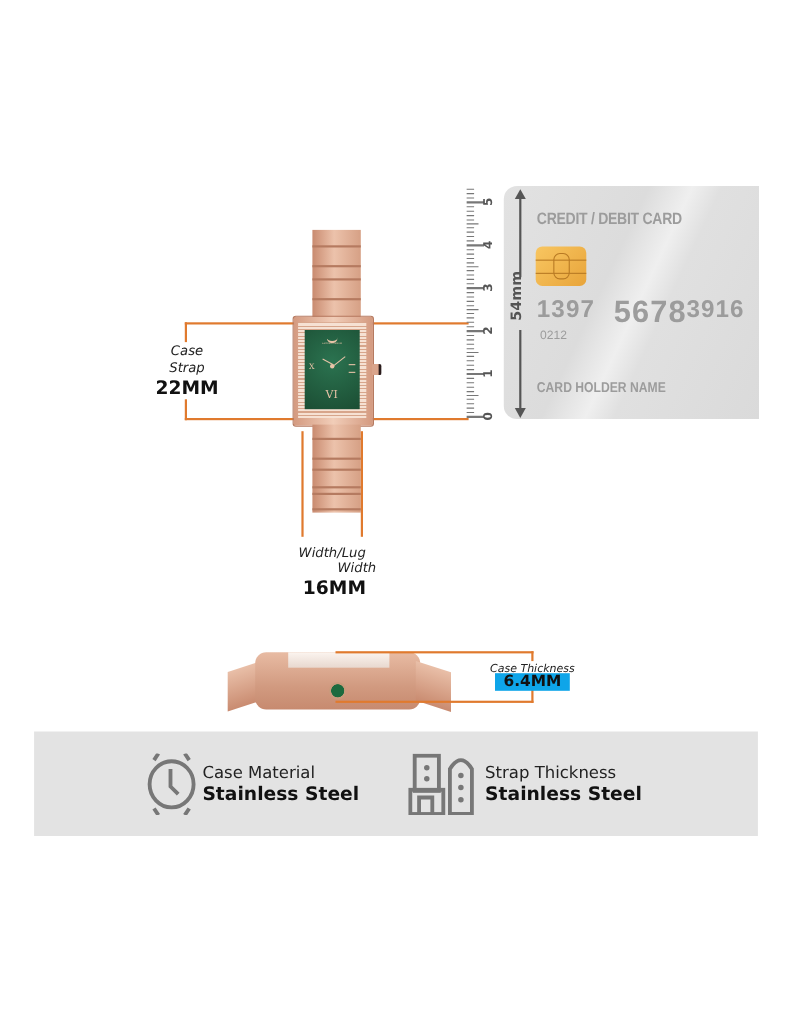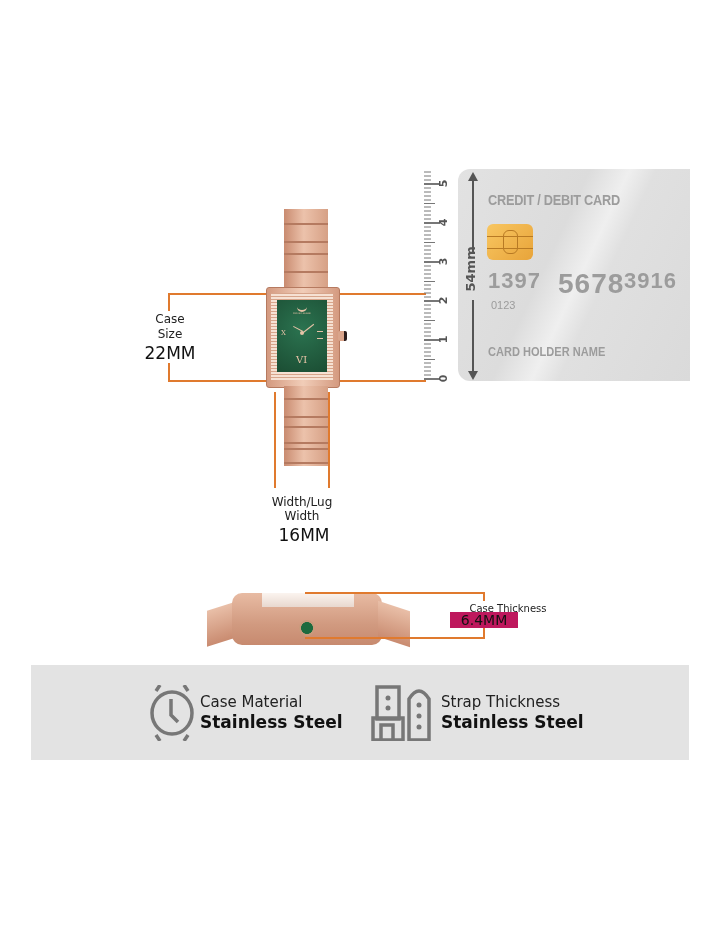--- a/index.html
+++ b/index.html
@@ -1,42 +1,42 @@
 <!DOCTYPE html>
 <html><head>
 <meta charset="utf-8">
 <style>
   html,body{margin:0;padding:0;background:#fff;}
   body{width:720px;height:928px;position:relative;overflow:hidden;font-family:"DejaVu Sans","Liberation Sans",sans-serif;color:#1a1a1a;}
   .abs{position:absolute;}
   
   .hline{position:absolute;height:2px;background:#e07a2e;}
   .vline{position:absolute;width:2px;background:#e07a2e;}
-  .lbl-small{font-size:12px;color:#222;text-align:center;line-height:15px;}
-  .lbl-big{font-weight:normal;font-size:17px;color:#111;text-align:center;}
+  .lbl-small{font-size:12px;color:#222;text-align:center;line-height:15px;font-style:italic;}
+  .lbl-big{font-weight:bold;font-size:17px;color:#111;text-align:center;}
   
   .strap-link{position:absolute;left:0;width:100%;border-top:2px solid #b57a60;border-bottom:2px solid #b57a60;}
   .card{position:absolute;left:458px;top:169px;width:232px;height:212px;background:linear-gradient(115deg,#e2e2e2 0%,#dcdcdc 40%,#efefef 52%,#e0e0e0 60%,#dadada 100%);border-radius:12px 0 0 12px;}
   .card-text{font-family:"Liberation Sans",sans-serif;color:#9c9c9c;font-weight:bold;position:absolute;}
   .chip{position:absolute;left:487px;top:224px;width:46px;height:36px;border-radius:6px;background:linear-gradient(135deg,#f8c661,#e8a43a);}
   .ruler{position:absolute;left:424px;top:170px;width:26px;height:210px;}
   .materials{position:absolute;left:31px;top:665px;width:658px;height:95px;background:#e3e3e3;}
   .mat-title{font-size:15px;color:#222;}
   .mat-val{font-size:17px;font-weight:bold;color:#111;}
 </style>
 </head>
 <body>
 
 <div>
   <div class="hline" style="left:168px;top:293px;width:258px;"></div>
   <div class="hline" style="left:168px;top:380px;width:258px;"></div>
   <div class="vline" style="left:168px;top:293px;height:18px;"></div>
   <div class="vline" style="left:168px;top:363px;height:19px;"></div>
   <div class="abs lbl-small" style="left:140px;top:312px;width:60px;">Case</div>
-  <div class="abs lbl-small" style="left:140px;top:327px;width:60px;">Size</div>
+  <div class="abs lbl-small" style="left:140px;top:327px;width:60px;">Strap</div>
   <div class="abs lbl-big" style="left:130px;top:343px;width:80px;">22MM</div>
 </div>
 
 <div>
 
   <div class="abs" style="left:284px;top:209px;width:44px;height:80px;background:linear-gradient(90deg,#c98b70,#ecc2ab 45%,#d6a085);">
     <div class="strap-link" style="top:14px;height:16px;"></div>
     <div class="strap-link" style="top:44px;height:16px;"></div>
   </div>
 
@@ -60,21 +60,21 @@
     <div class="strap-link" style="top:12px;height:16px;"></div>
     <div class="strap-link" style="top:40px;height:14px;"></div>
     <div class="strap-link" style="top:62px;height:12px;"></div>
   </div>
 </div>
 
 <div>
   <div class="vline" style="left:274px;top:392px;height:96px;"></div>
   <div class="vline" style="left:328px;top:392px;height:96px;"></div>
   <div class="abs lbl-small" style="left:262px;top:495px;width:80px;">Width/Lug</div>
-  <div class="abs lbl-small" style="left:262px;top:509px;width:80px;">Width</div>
+  <div class="abs lbl-small" style="left:262px;top:509px;width:80px;text-align:right;">Width</div>
   <div class="abs lbl-big" style="left:264px;top:525px;width:80px;">16MM</div>
 </div>
 
 <div class="ruler">
   <svg width="26" height="212" viewBox="0 0 26 212">
     <g stroke="#777" stroke-width="1">
 
       <line x1="0" y1="209" x2="16" y2="209" stroke-width="2"></line>
       <line x1="0" y1="170" x2="16" y2="170" stroke-width="2"></line>
       <line x1="0" y1="131" x2="16" y2="131" stroke-width="2"></line>
@@ -150,39 +150,39 @@
 </div>
 <div class="card-text" style="left:488px;top:191px;font-size:15px;letter-spacing:-0.3px;transform:scaleX(0.85);transform-origin:left;">CREDIT / DEBIT CARD</div>
 <div class="chip">
   <div class="abs" style="left:16px;top:6px;width:13px;height:22px;border:1px solid #b87a24;border-radius:6px;"></div>
   <div class="abs" style="left:0;top:12px;width:46px;height:1px;background:#b87a24;"></div>
   <div class="abs" style="left:0;top:24px;width:46px;height:1px;background:#b87a24;"></div>
 </div>
 <div class="card-text" style="left:488px;top:268px;font-size:22px;letter-spacing:1px;">1397</div>
 <div class="card-text" style="left:558px;top:268px;font-size:28px;letter-spacing:1px;">5678</div>
 <div class="card-text" style="left:624px;top:268px;font-size:22px;letter-spacing:1px;">3916</div>
-<div class="card-text" style="left:491px;top:299px;font-size:11px;font-weight:normal;">0123</div>
+<div class="card-text" style="left:491px;top:299px;font-size:11px;font-weight:normal;">0212</div>
 <div class="card-text" style="left:488px;top:344px;font-size:13px;transform:scaleX(0.85);transform-origin:left;">CARD HOLDER NAME</div>
 
 <div>
   <div class="abs" style="left:207px;top:606px;width:30px;height:36px;background:linear-gradient(180deg,#e9bfa8,#c98b70);transform:skewY(-18deg);"></div>
   <div class="abs" style="left:232px;top:593px;width:150px;height:52px;background:linear-gradient(180deg,#e8bba3,#d19a80 60%,#c78a6f);border-radius:10px;"></div>
   <div class="abs" style="left:262px;top:593px;width:92px;height:14px;background:linear-gradient(180deg,#fbf4ef,#e8d8cf);"></div>
   <div class="abs" style="left:299px;top:620px;width:16px;height:16px;border-radius:50%;background:radial-gradient(circle,#1c6a3e 50%,#c99a7c 55%);"></div>
   <div class="abs" style="left:378px;top:606px;width:32px;height:36px;background:linear-gradient(180deg,#e9bfa8,#c98b70);transform:skewY(18deg);"></div>
   <div class="hline" style="left:305px;top:592px;width:180px;"></div>
   <div class="hline" style="left:305px;top:637px;width:180px;"></div>
   <div class="vline" style="left:483px;top:592px;height:12px;"></div>
   <div class="vline" style="left:483px;top:625px;height:14px;"></div>
-  <div class="abs lbl-small" style="left:440px;top:601px;width:88px;font-size:10px;background:#fff;margin-left:24px;">Case Thickness</div>
-  <div class="abs lbl-big" style="left:450px;top:612px;width:68px;font-size:14px;background:#be185d;">6.4MM</div>
+  <div class="abs lbl-small" style="left:440px;top:601px;width:88px;font-size:10px;background:#fff;">Case Thickness</div>
+  <div class="abs lbl-big" style="left:450px;top:612px;width:68px;font-size:14px;background:#0ea5e9;">6.4MM</div>
 </div>
 
 <div class="materials">
-  <div class="abs" style="left:118px;top:20px;width:200px;height:56px;">
+  <div class="abs" style="left:102px;top:20px;width:200px;height:56px;">
     <svg class="abs" style="left:0;top:0;" width="46" height="56" viewBox="0 0 46 56">
       <g fill="none" stroke="#777" stroke-width="3.5">
         <ellipse cx="23" cy="28" rx="20" ry="21"></ellipse>
         <path d="M7 6 L11 0 M39 6 L35 0 M7 50 L11 56 M39 50 L35 56"></path>
         <path d="M22 14 L22 30 L29 37"></path>
       </g>
     </svg>
     <div class="abs mat-title" style="left:51px;top:8px;">Case Material</div>
     <div class="abs mat-val" style="left:51px;top:27px;">Stainless Steel</div>
   </div>

